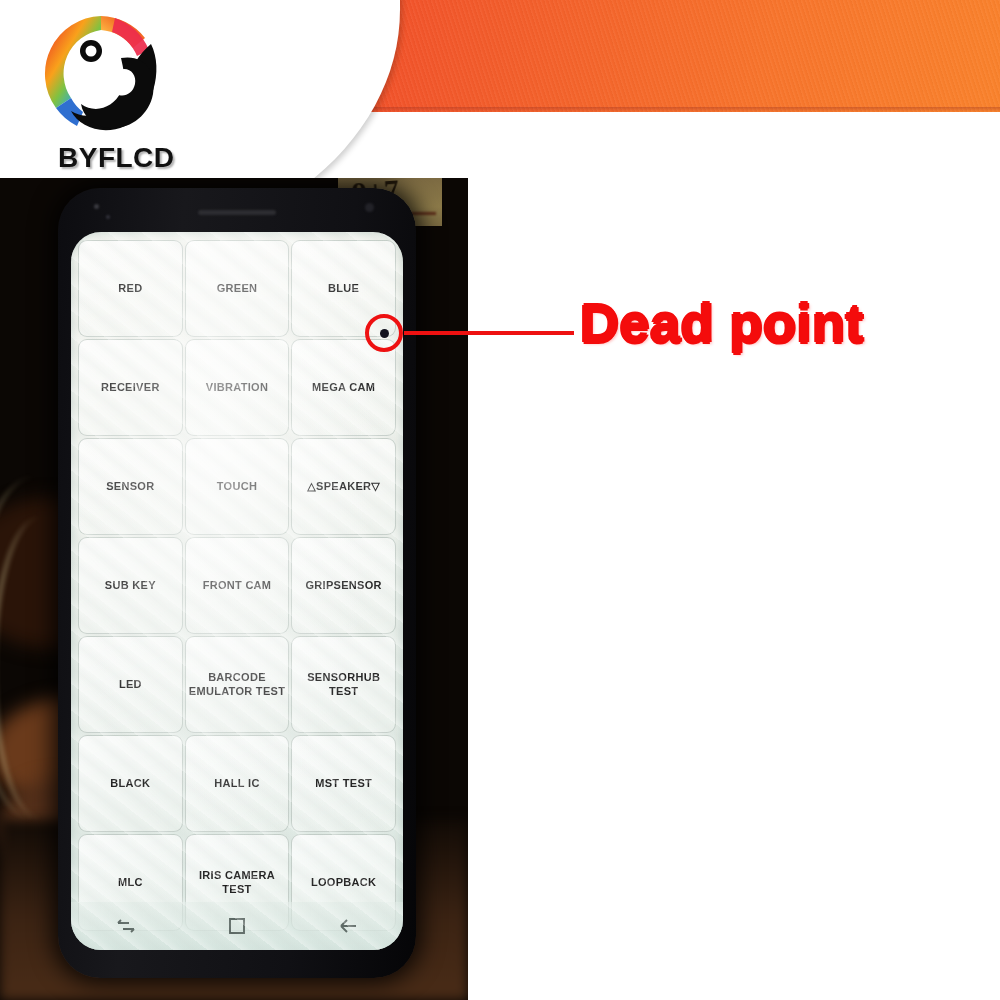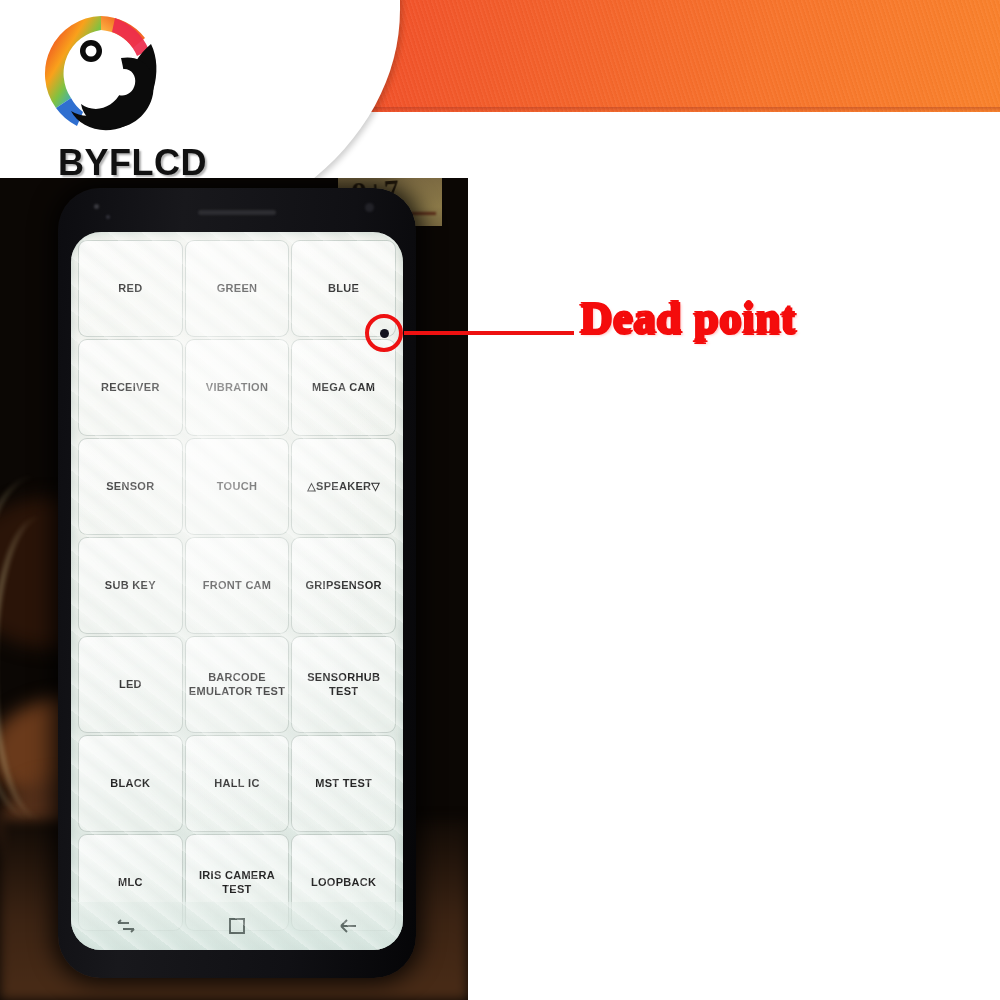--- a/index.html
+++ b/index.html
@@ -50,21 +50,21 @@
     left: 28px; top: 8px;
     width: 170px; height: 160px;
   }
   #logo-mark {
     position: absolute; left: 5px; top: 0;
     width: 136px; height: 136px;
   }
   #brand-text {
     position: absolute;
     left: 30px; top: 134px;
-    font-size: 36px;
+    font-size: 28px;
     font-weight: bold;
     letter-spacing: 0.5px;
     color: #111111;
     text-shadow: 2px 2px 2px rgba(0,0,0,0.30);
     font-family: "Liberation Sans", sans-serif;
   }
 
   
   #photo {
     position: absolute;
@@ -239,23 +239,23 @@
   }
   #dead-line {
     position: absolute;
     left: 404px; top: 331px;
     width: 170px; height: 4px;
     background: #ee1111;
   }
   #dead-label {
     position: absolute;
     left: 580px; top: 292px;
-    font-family: Liberation Serif, serif;
+    font-family: Liberation Sans, sans-serif;
     font-weight: bold;
-    font-size: 45px;
+    font-size: 54px;
     color: #f40c0c;
     letter-spacing: 0.5px;
     white-space: nowrap;
     text-shadow:
       1.6px 0 0 #f40c0c, -1.6px 0 0 #f40c0c,
       0 1.6px 0 #f40c0c, 0 -1.6px 0 #f40c0c,
       2px 2px 3px rgba(255,90,90,0.45);
   }
 </style>
 </head>

